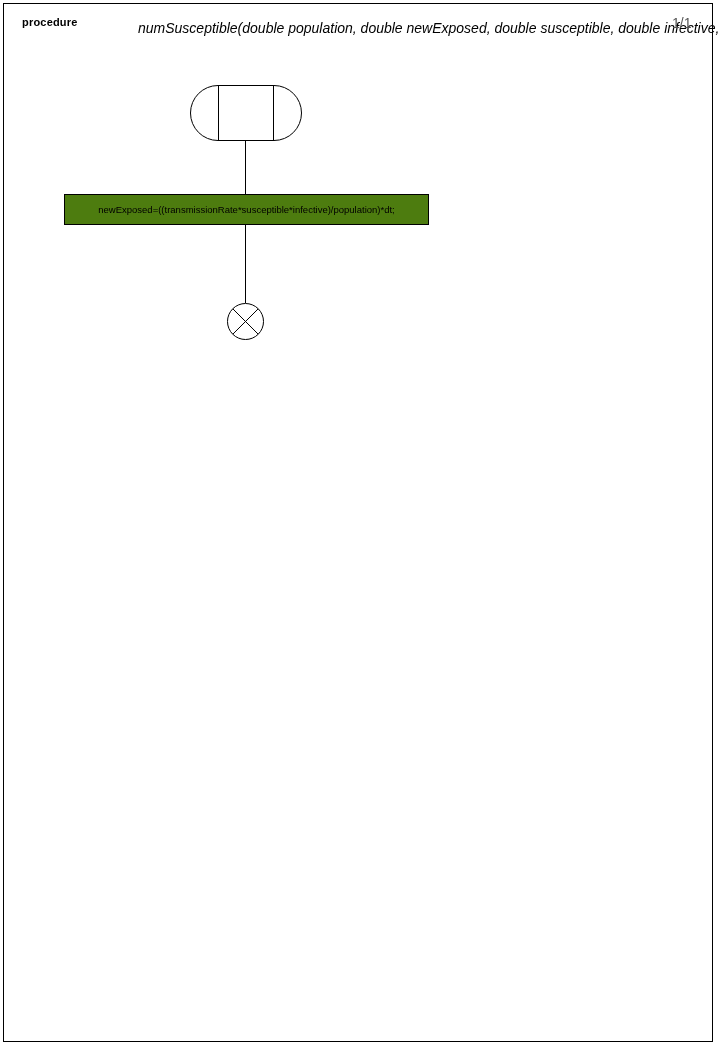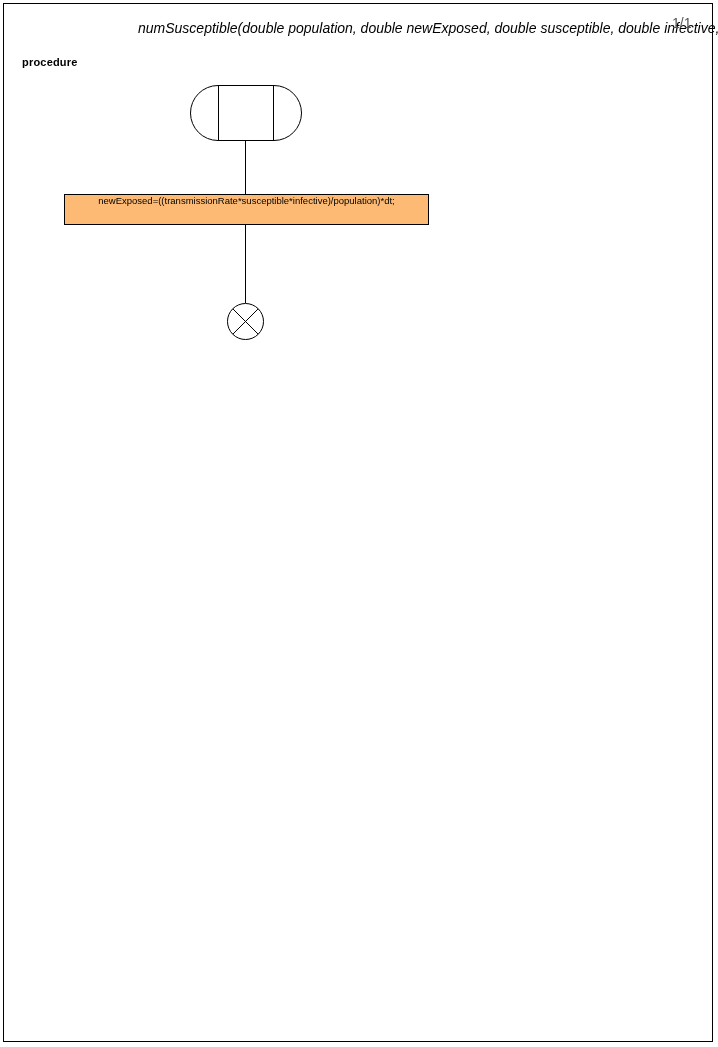--- a/index.html
+++ b/index.html
@@ -27,21 +27,20 @@
     box-sizing: border-box;
   }
   .kw-procedure {
     position: absolute;
     left: 22px;
     top: 16px;
     font-size: 11px;
     font-weight: bold;
     color: #000000;
     letter-spacing: 0.2px;
-    margin-top: 40px;
   }
   .signature {
     position: absolute;
     left: 138px;
     top: 20px;
     font-size: 14px;
     color: #000000;
     white-space: nowrap;
     font-style: italic;
   }
@@ -93,22 +92,23 @@
 
   
   .stmt-box {
     position: absolute;
     left: 64px;
     top: 194px;
     width: 365px;
     height: 31px;
     box-sizing: border-box;
     border: 1px solid #000000;
-    background: #fdba74;
+    background: #4d7c0f;
     display: flex;
+    align-items: center;
     justify-content: center;
   }
   .stmt-text {
     font-size: 9.5px;
     color: #000000;
     white-space: nowrap;
   }
 
   
   .end-node {

